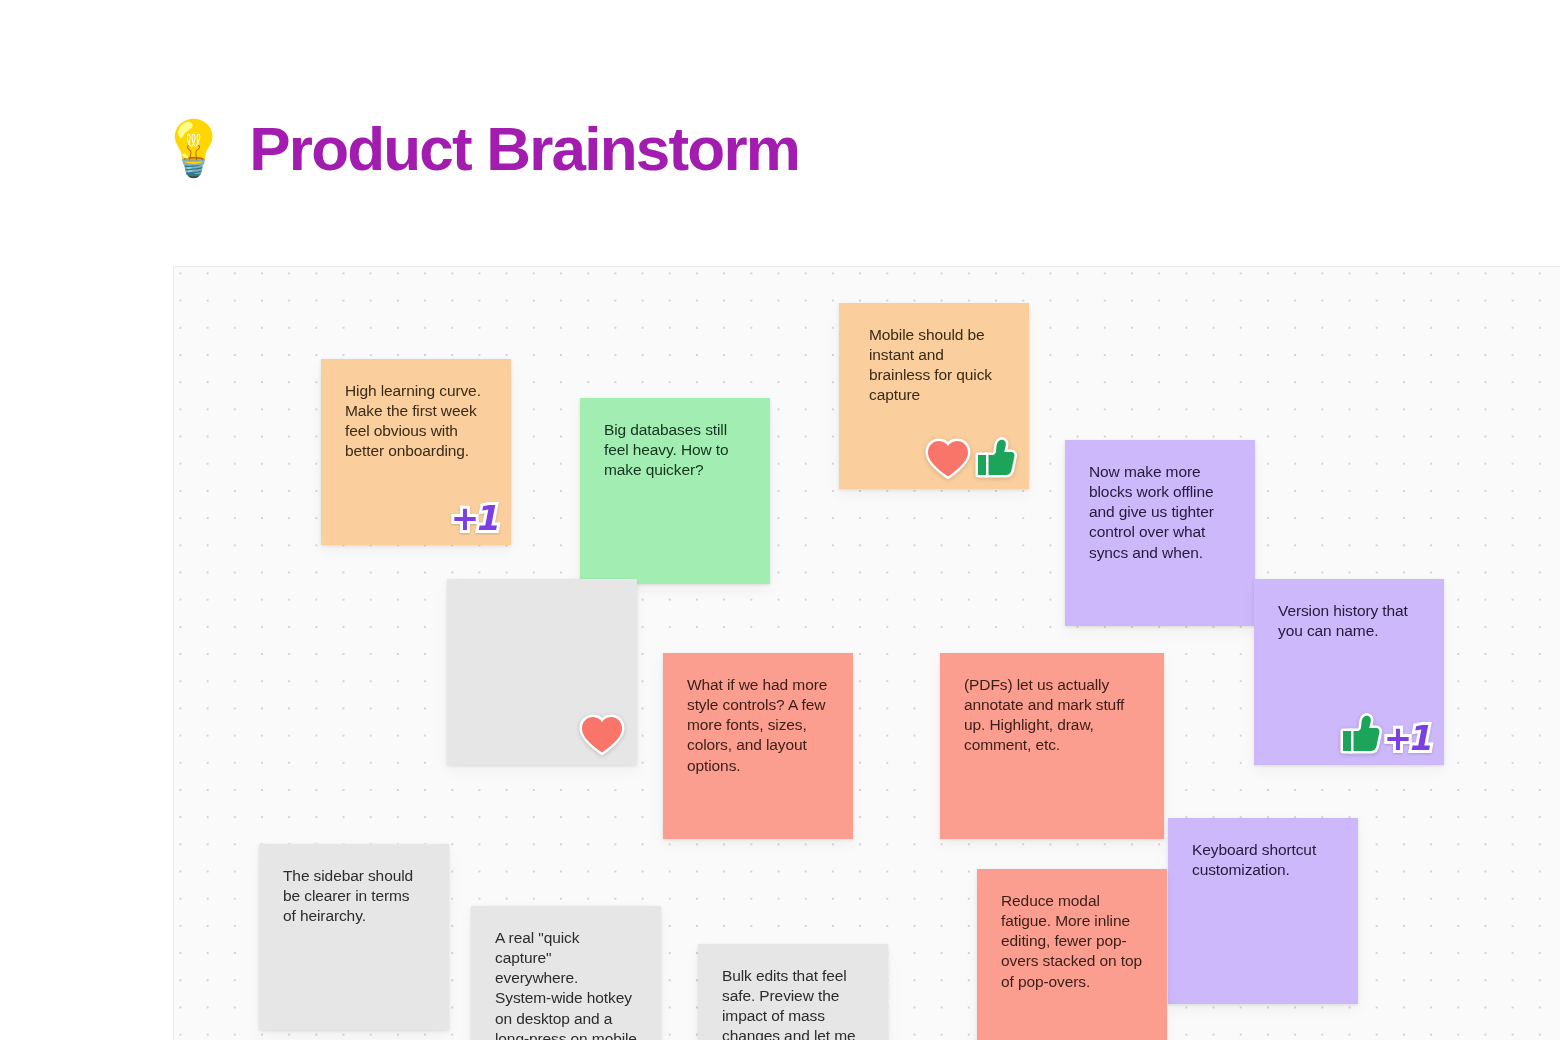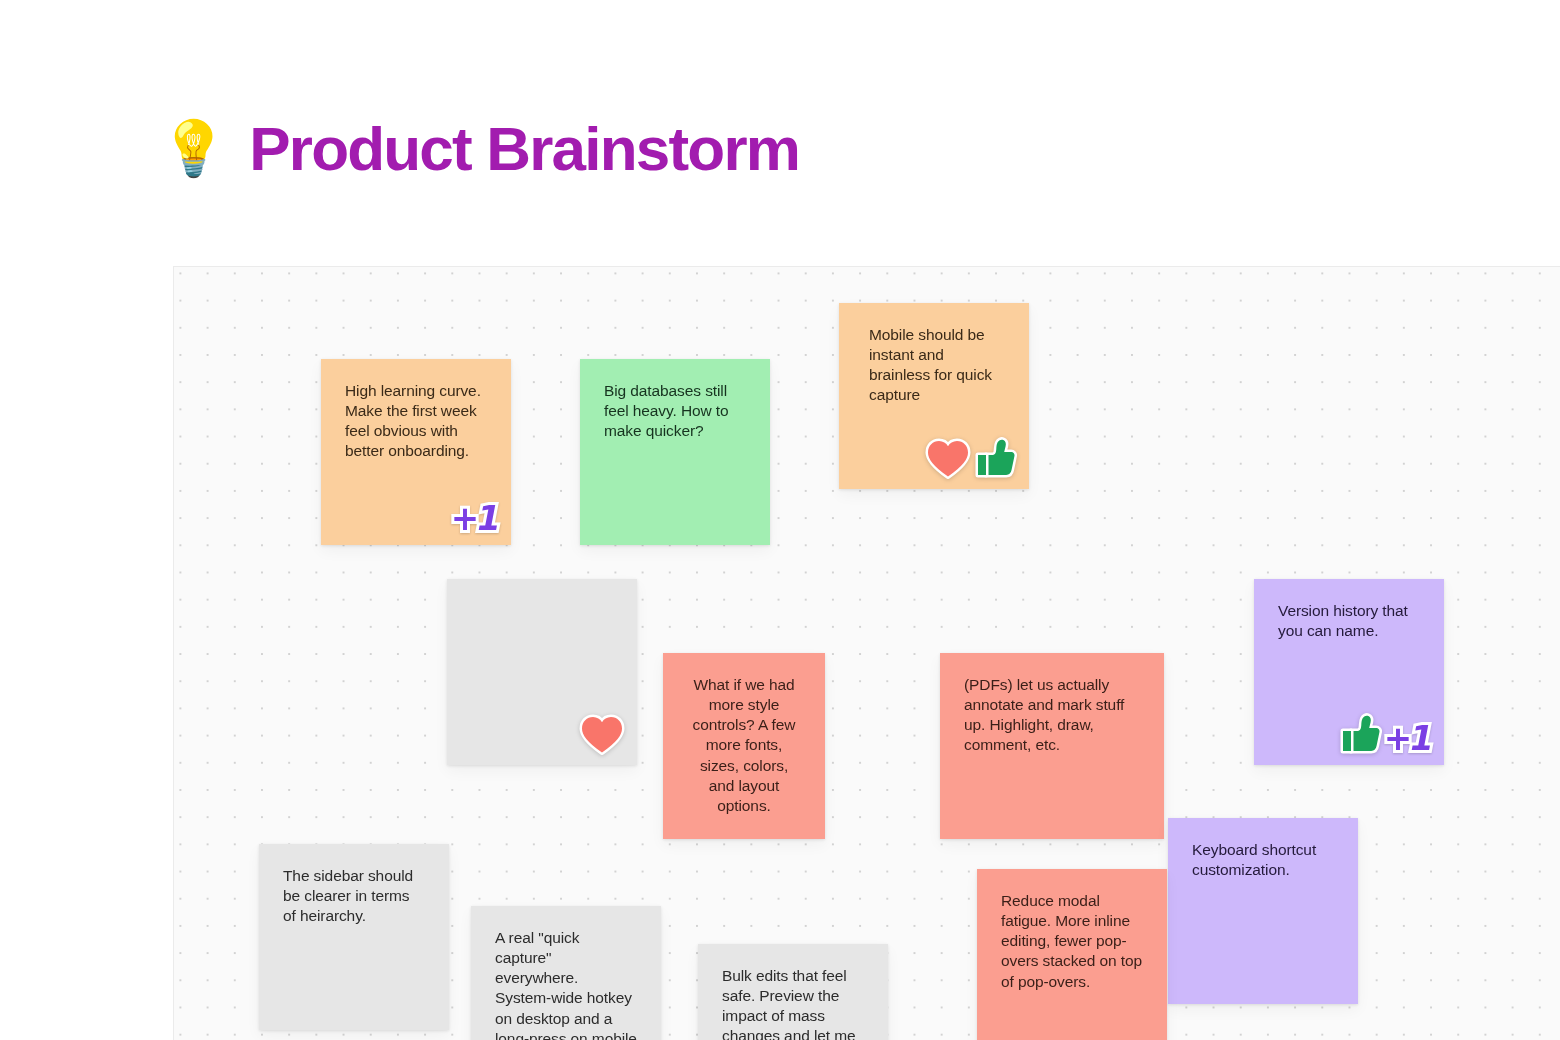--- a/index.html
+++ b/index.html
@@ -66,21 +66,21 @@
     letter-spacing: -0.1px;
     box-shadow: 0 1px 3px rgba(0,0,0,0.10), 0 6px 14px rgba(0,0,0,0.045);
     overflow: hidden;
   }
   .note-text {
     display: block;
     white-space: pre-wrap;
   }
 
   .note.orange  { background: #fbcf9d; color: #3a2a18; }
-  .note.green   { background: #a2eeb2; color: #16331f; }
+  .note.green   { background: #a2eeb2; color: #16331f; margin-top: 39px; }
   .note.purple  { background: #cdb8fb; color: #241a3b; }
   .note.gray    { background: #e6e6e6; color: #2c2c2c; }
   .note.salmon  { background: #fb9e90; color: #3a1f18; }
 
   
   .stickers {
     position: absolute;
     display: flex;
     align-items: flex-end;
     gap: 2px;
@@ -133,20 +133,23 @@
           </svg>
         </span>
         <span class="sticker" style="filter: drop-shadow(rgba(0, 0, 0, 0.18) 0px 1px 2px);">
           <svg width="44" height="44" viewBox="0 0 44 44">
             <path d="M13 40 L13 20 L19.5 20 C21.5 20 22.5 18.5 23 16.5 C23.6 13.8 23 10.5 24.5 7.5 C25.6 5.2 28.2 4 30.4 5 C32.6 6 33.3 8.6 32.6 11.3 L31.2 17 L38 17 C40.4 17 42 19 41.4 21.3 L38.6 34.8 C38.1 37.8 36.2 40 33.2 40 Z" fill="#1ba45a" stroke="#ffffff" stroke-width="5" stroke-linejoin="round" paint-order="stroke"></path>
             <path d="M5 20 L13 20 L13 40 L5 40 Z" fill="#1ba45a" stroke="#ffffff" stroke-width="5" stroke-linejoin="round" paint-order="stroke"></path>
           </svg>
         </span>
       </div>
     </div>
+    <div class="note purple" style="left: 891px; top: 173px; width: 190px; height: 186px; z-index: 13;">
+      <span class="note-text">Now make more blocks work offline and give us tighter control over what syncs and when.</span>
+    </div>
     <div class="note purple" style="left: 1080px; top: 312px; width: 190px; height: 186px; z-index: 14;">
       <span class="note-text">Version history that you can name.</span>
       <div class="stickers" style="right: 12px; bottom: 10px;">
         <span class="sticker" style="filter: drop-shadow(rgba(0, 0, 0, 0.18) 0px 1px 2px);">
           <svg width="44" height="44" viewBox="0 0 44 44">
             <path d="M13 40 L13 20 L19.5 20 C21.5 20 22.5 18.5 23 16.5 C23.6 13.8 23 10.5 24.5 7.5 C25.6 5.2 28.2 4 30.4 5 C32.6 6 33.3 8.6 32.6 11.3 L31.2 17 L38 17 C40.4 17 42 19 41.4 21.3 L38.6 34.8 C38.1 37.8 36.2 40 33.2 40 Z" fill="#1ba45a" stroke="#ffffff" stroke-width="5" stroke-linejoin="round" paint-order="stroke"></path>
             <path d="M5 20 L13 20 L13 40 L5 40 Z" fill="#1ba45a" stroke="#ffffff" stroke-width="5" stroke-linejoin="round" paint-order="stroke"></path>
           </svg>
         </span>
         <span class="sticker plusone">+1</span>
@@ -154,21 +157,21 @@
     </div>
     <div class="note gray" style="left: 273px; top: 312px; width: 190px; height: 186px; z-index: 15;">
       <div class="stickers" style="right: 12px; bottom: 10px;">
         <span class="sticker" style="filter: drop-shadow(rgba(0, 0, 0, 0.18) 0px 1px 2px);">
           <svg width="46" height="42" viewBox="0 0 46 42">
             <path d="M23 39.5 C 8 29 3 22 3 15.5 C 3 8.5 8 4 14 4 C 18 4 21.3 6.2 23 9.2 C 24.7 6.2 28 4 32 4 C 38 4 43 8.5 43 15.5 C 43 22 38 29 23 39.5 Z" fill="#f9756a" stroke="#ffffff" stroke-width="5" stroke-linejoin="round" paint-order="stroke"></path>
           </svg>
         </span>
       </div>
     </div>
-    <div class="note salmon" style="left: 489px; top: 386px; width: 162px; height: 186px; z-index: 16; text-align: center;">
+    <div class="note salmon" style="left: 489px; top: 386px; width: 190px; height: 186px; z-index: 16;">
       <span class="note-text">What if we had more style controls? A few more fonts, sizes, colors, and layout options.</span>
     </div>
     <div class="note salmon" style="left: 766px; top: 386px; width: 224px; height: 186px; z-index: 17;">
       <span class="note-text">(PDFs) let us actually annotate and mark stuff up. Highlight, draw, comment, etc.</span>
     </div>
     <div class="note purple" style="left: 994px; top: 551px; width: 190px; height: 186px; z-index: 18;">
       <span class="note-text">Keyboard shortcut customization.</span>
     </div>
     <div class="note gray" style="left: 85px; top: 577px; width: 190px; height: 186px; z-index: 19;">
       <span class="note-text">The sidebar should be clearer in terms of heirarchy.</span>

